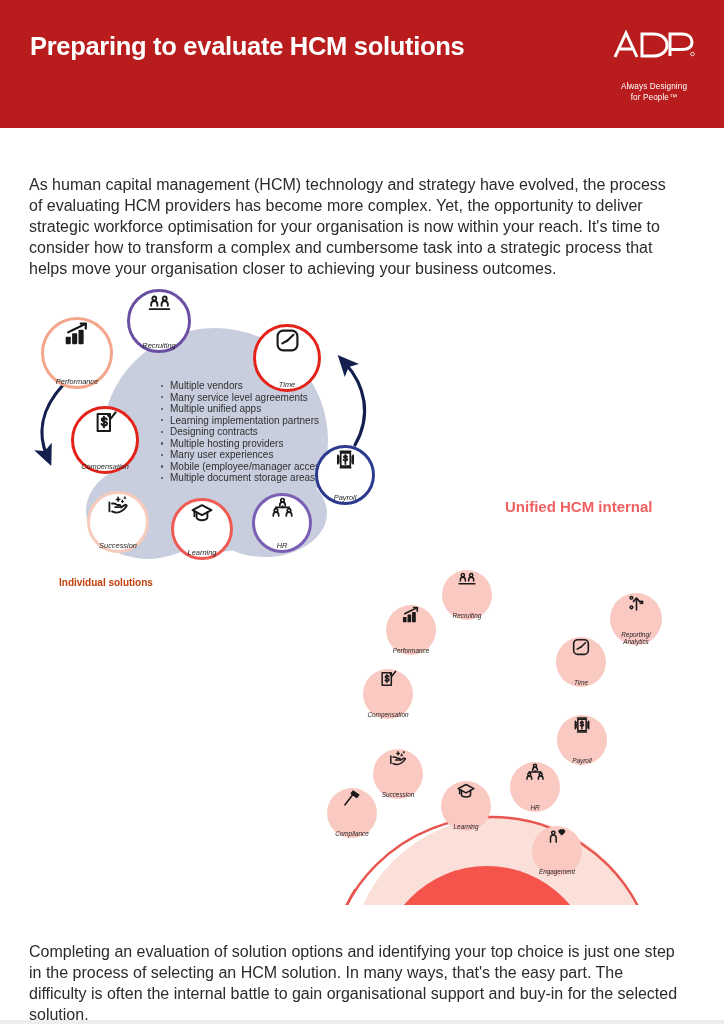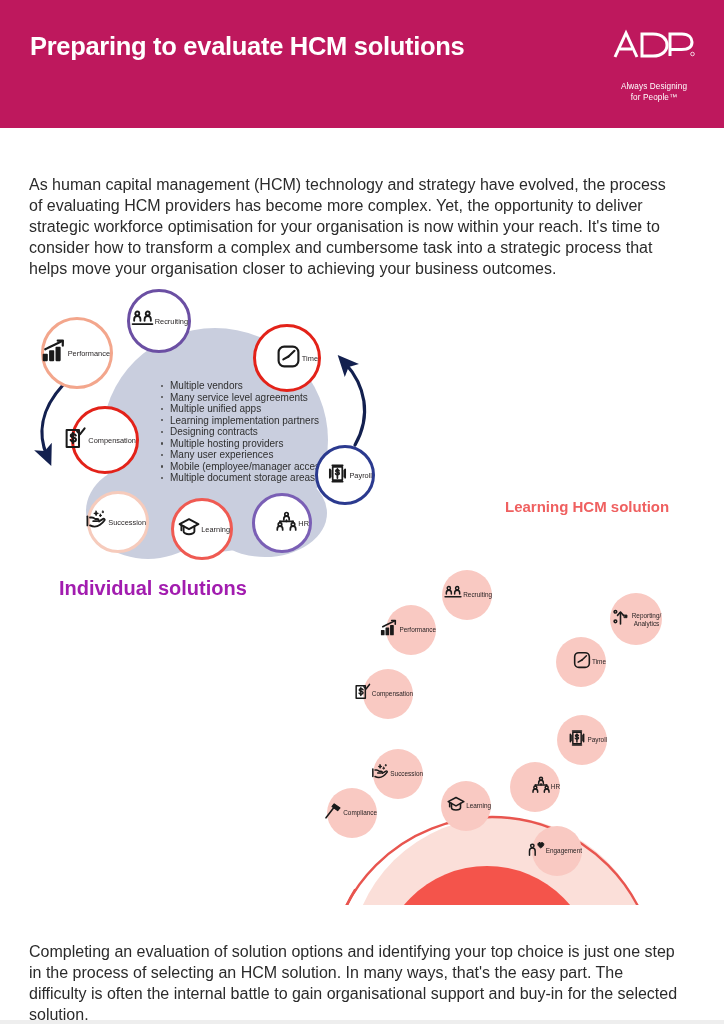--- a/index.html
+++ b/index.html
@@ -22,21 +22,21 @@
     background: #fff;
     overflow: hidden;
   }
 
   
   .header {
     position: absolute;
     left: 0; top: 0;
     width: 724px;
     height: 128px;
-    background: #be185d;
+    background: #b91c1c;
     box-sizing: border-box;
   }
   .header-title {
     position: absolute;
     left: 30px;
     top: 32px;
     font-size: 25.5px;
     font-weight: bold;
     color: #ffffff;
     letter-spacing: -0.3px;
@@ -96,43 +96,45 @@
     position: absolute;
     width: 0; height: 0;
   }
   .node .circ {
     position: absolute;
     border-radius: 50%;
     background: #ffffff;
     box-sizing: border-box;
     transform: translate(-50%, -50%);
     display: flex;
+    flex-direction: column;
     align-items: center;
-    justify-content: flex-end;
+    justify-content: space-between;
+    font-style: italic;
   }
   .node .lbl {
     font-size: 7.4px;
     color: #231f20;
     text-align: center;
     line-height: 1.05;
     margin-top: 1px;
     white-space: nowrap;
   }
   .node .lbl.two { white-space: normal; width: 48px; line-height: 1.12; }
   .node .ico { display:block; }
 
   .section-label {
     position: absolute;
     font-weight: bold;
     white-space: nowrap;
   }
   .label-individual {
     left: 59px; top: 577px;
-    font-size: 20px;
-    color: #a21caf;
+    font-size: 10px;
+    color: #c2410c;
   }
   .label-unified {
     left: 505px; top: 498px;
     font-size: 15px;
     color: #ef6060;
   }
 
   
   .bullets-grey {
     position: absolute;
@@ -268,21 +270,21 @@
       </g>
 
       <g fill="none" stroke="#e8554f" stroke-width="2.6" stroke-linecap="round" marker-end="url(#redArrow)">
         <path d="M355,615 C330,655 332,707 344,740"></path>
         <path d="M619,772 C638,740 637,700 625,667"></path>
       </g>
     </svg>
   </div>
 
   <div class="section-label label-individual">Individual solutions</div>
-  <div class="section-label label-unified">Learning HCM solution</div>
+  <div class="section-label label-unified">Unified HCM internal</div>
 
   <ul class="bullets-grey">
     <li>Multiple vendors</li>
     <li>Many service level agreements</li>
     <li>Multiple unified apps</li>
     <li>Learning implementation partners</li>
     <li>Designing contracts</li>
     <li>Multiple hosting providers</li>
     <li>Many user experiences</li>
     <li>Mobile (employee/manager access)</li>

